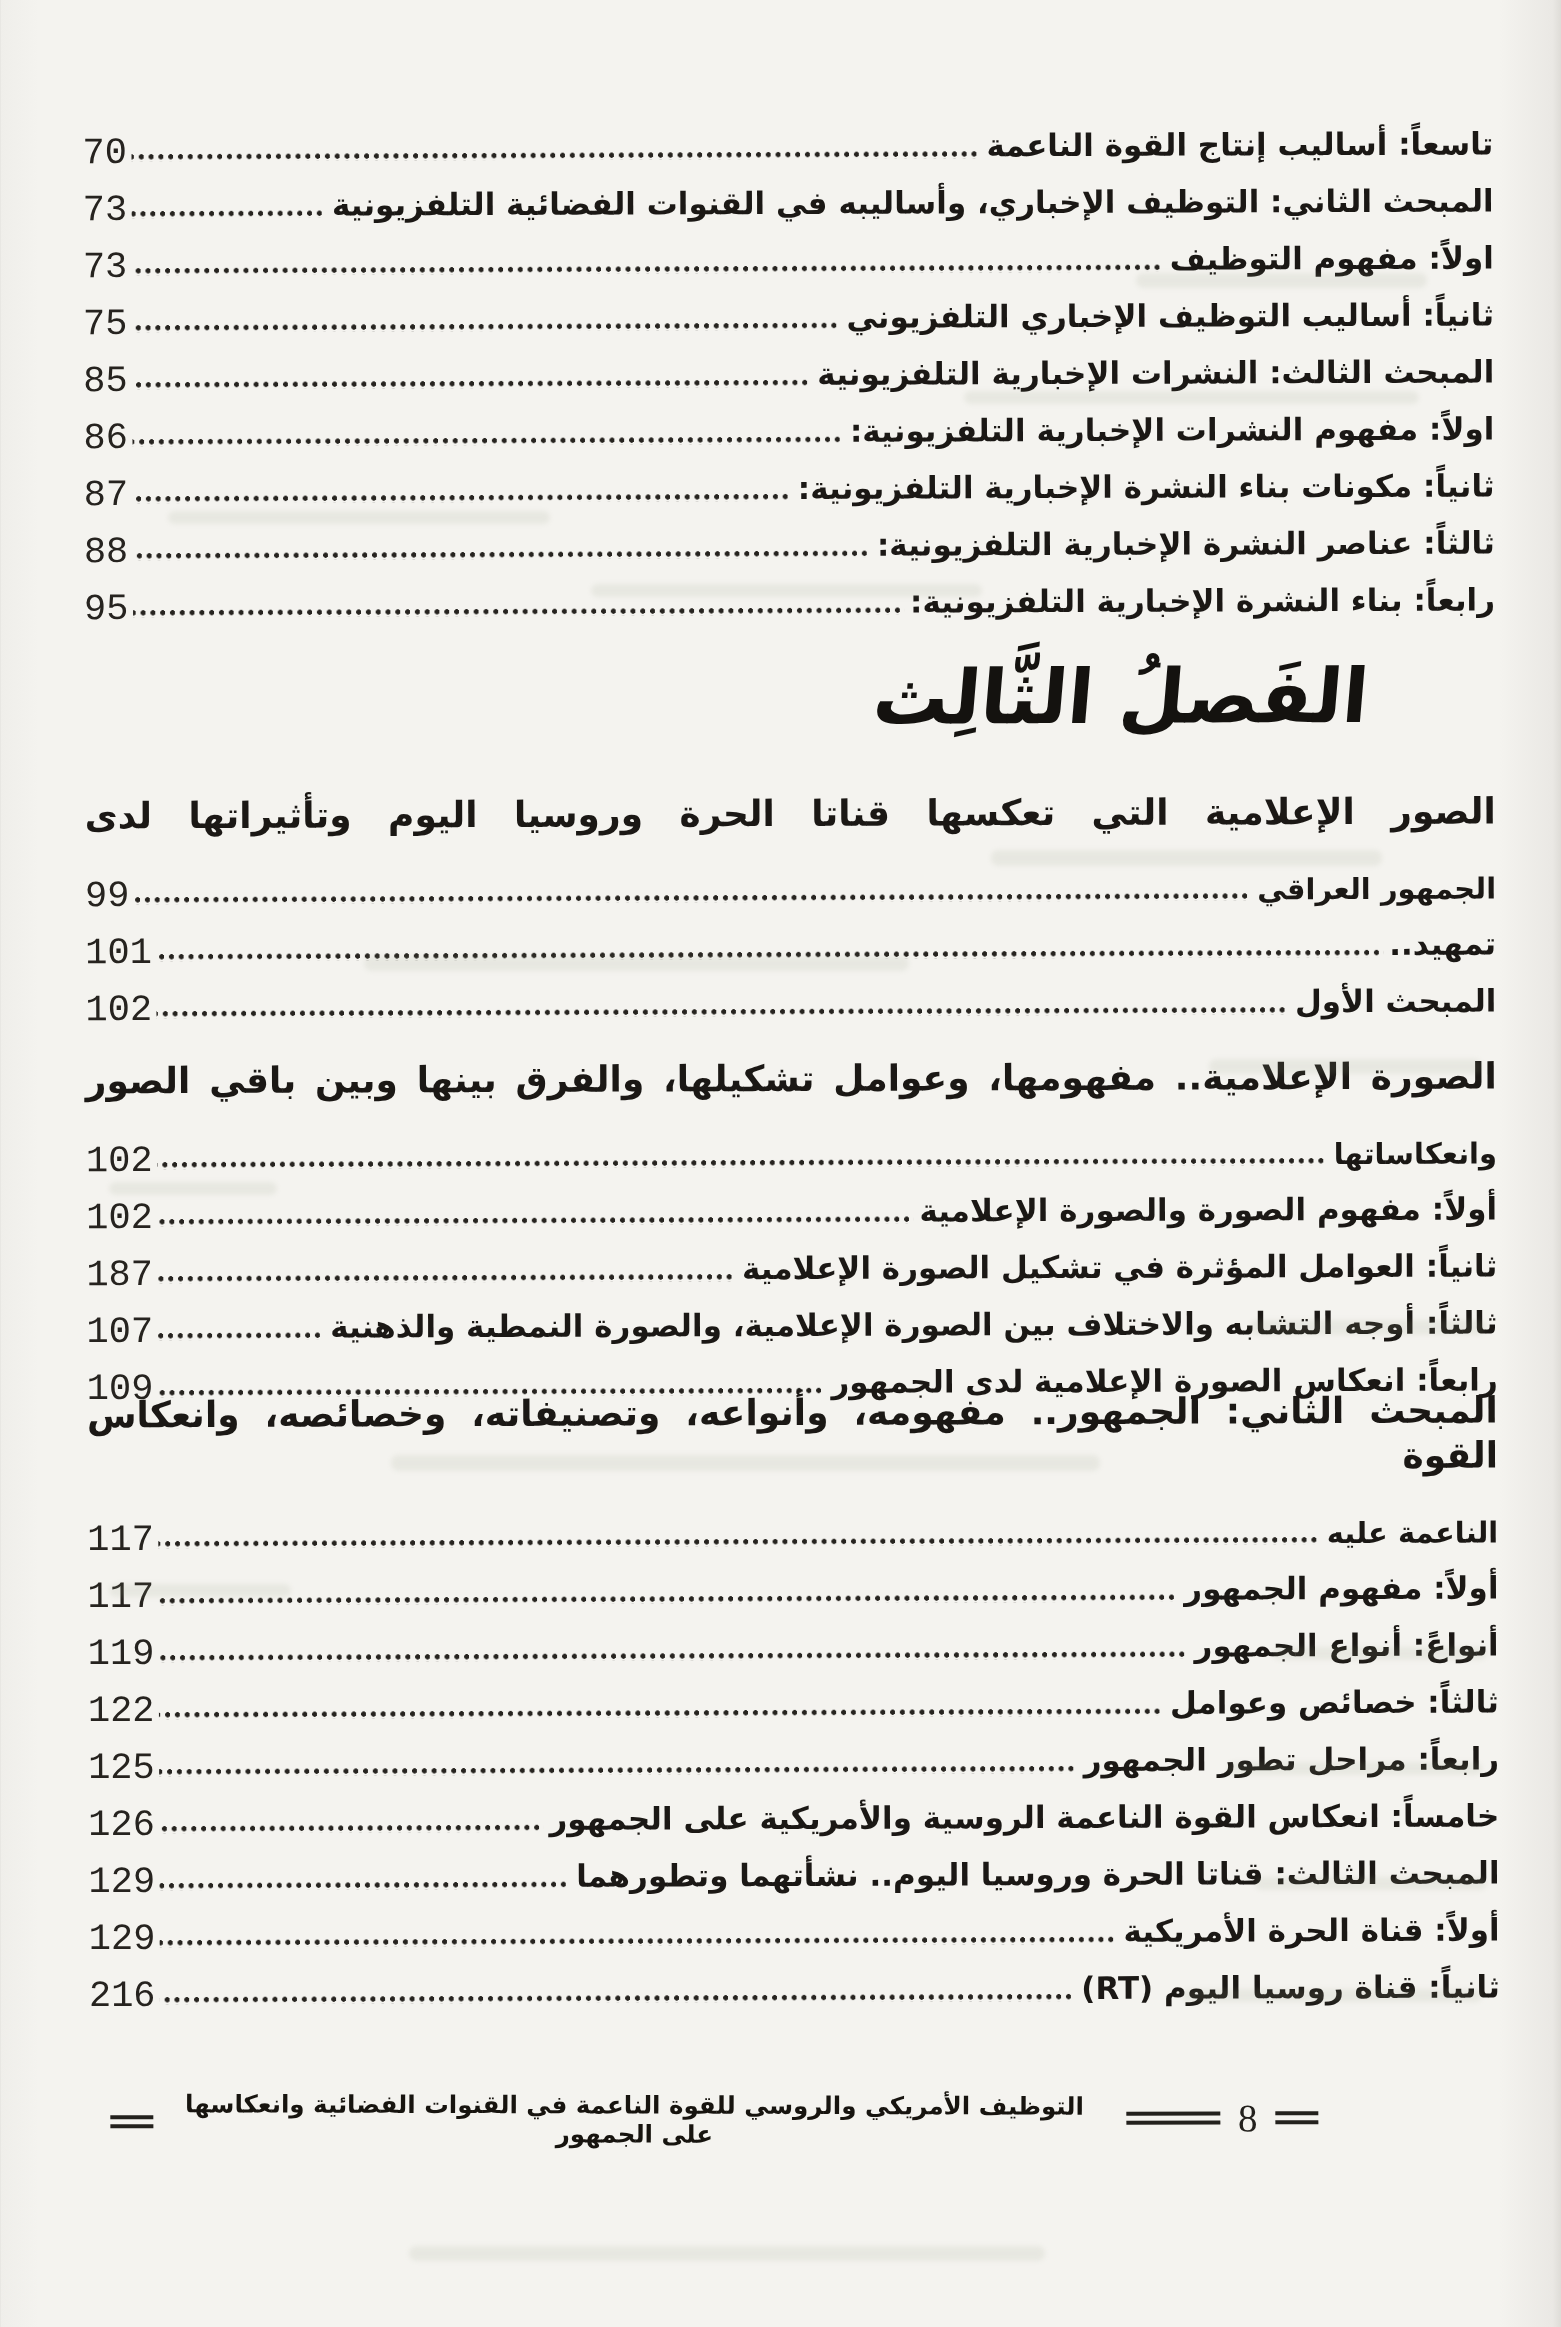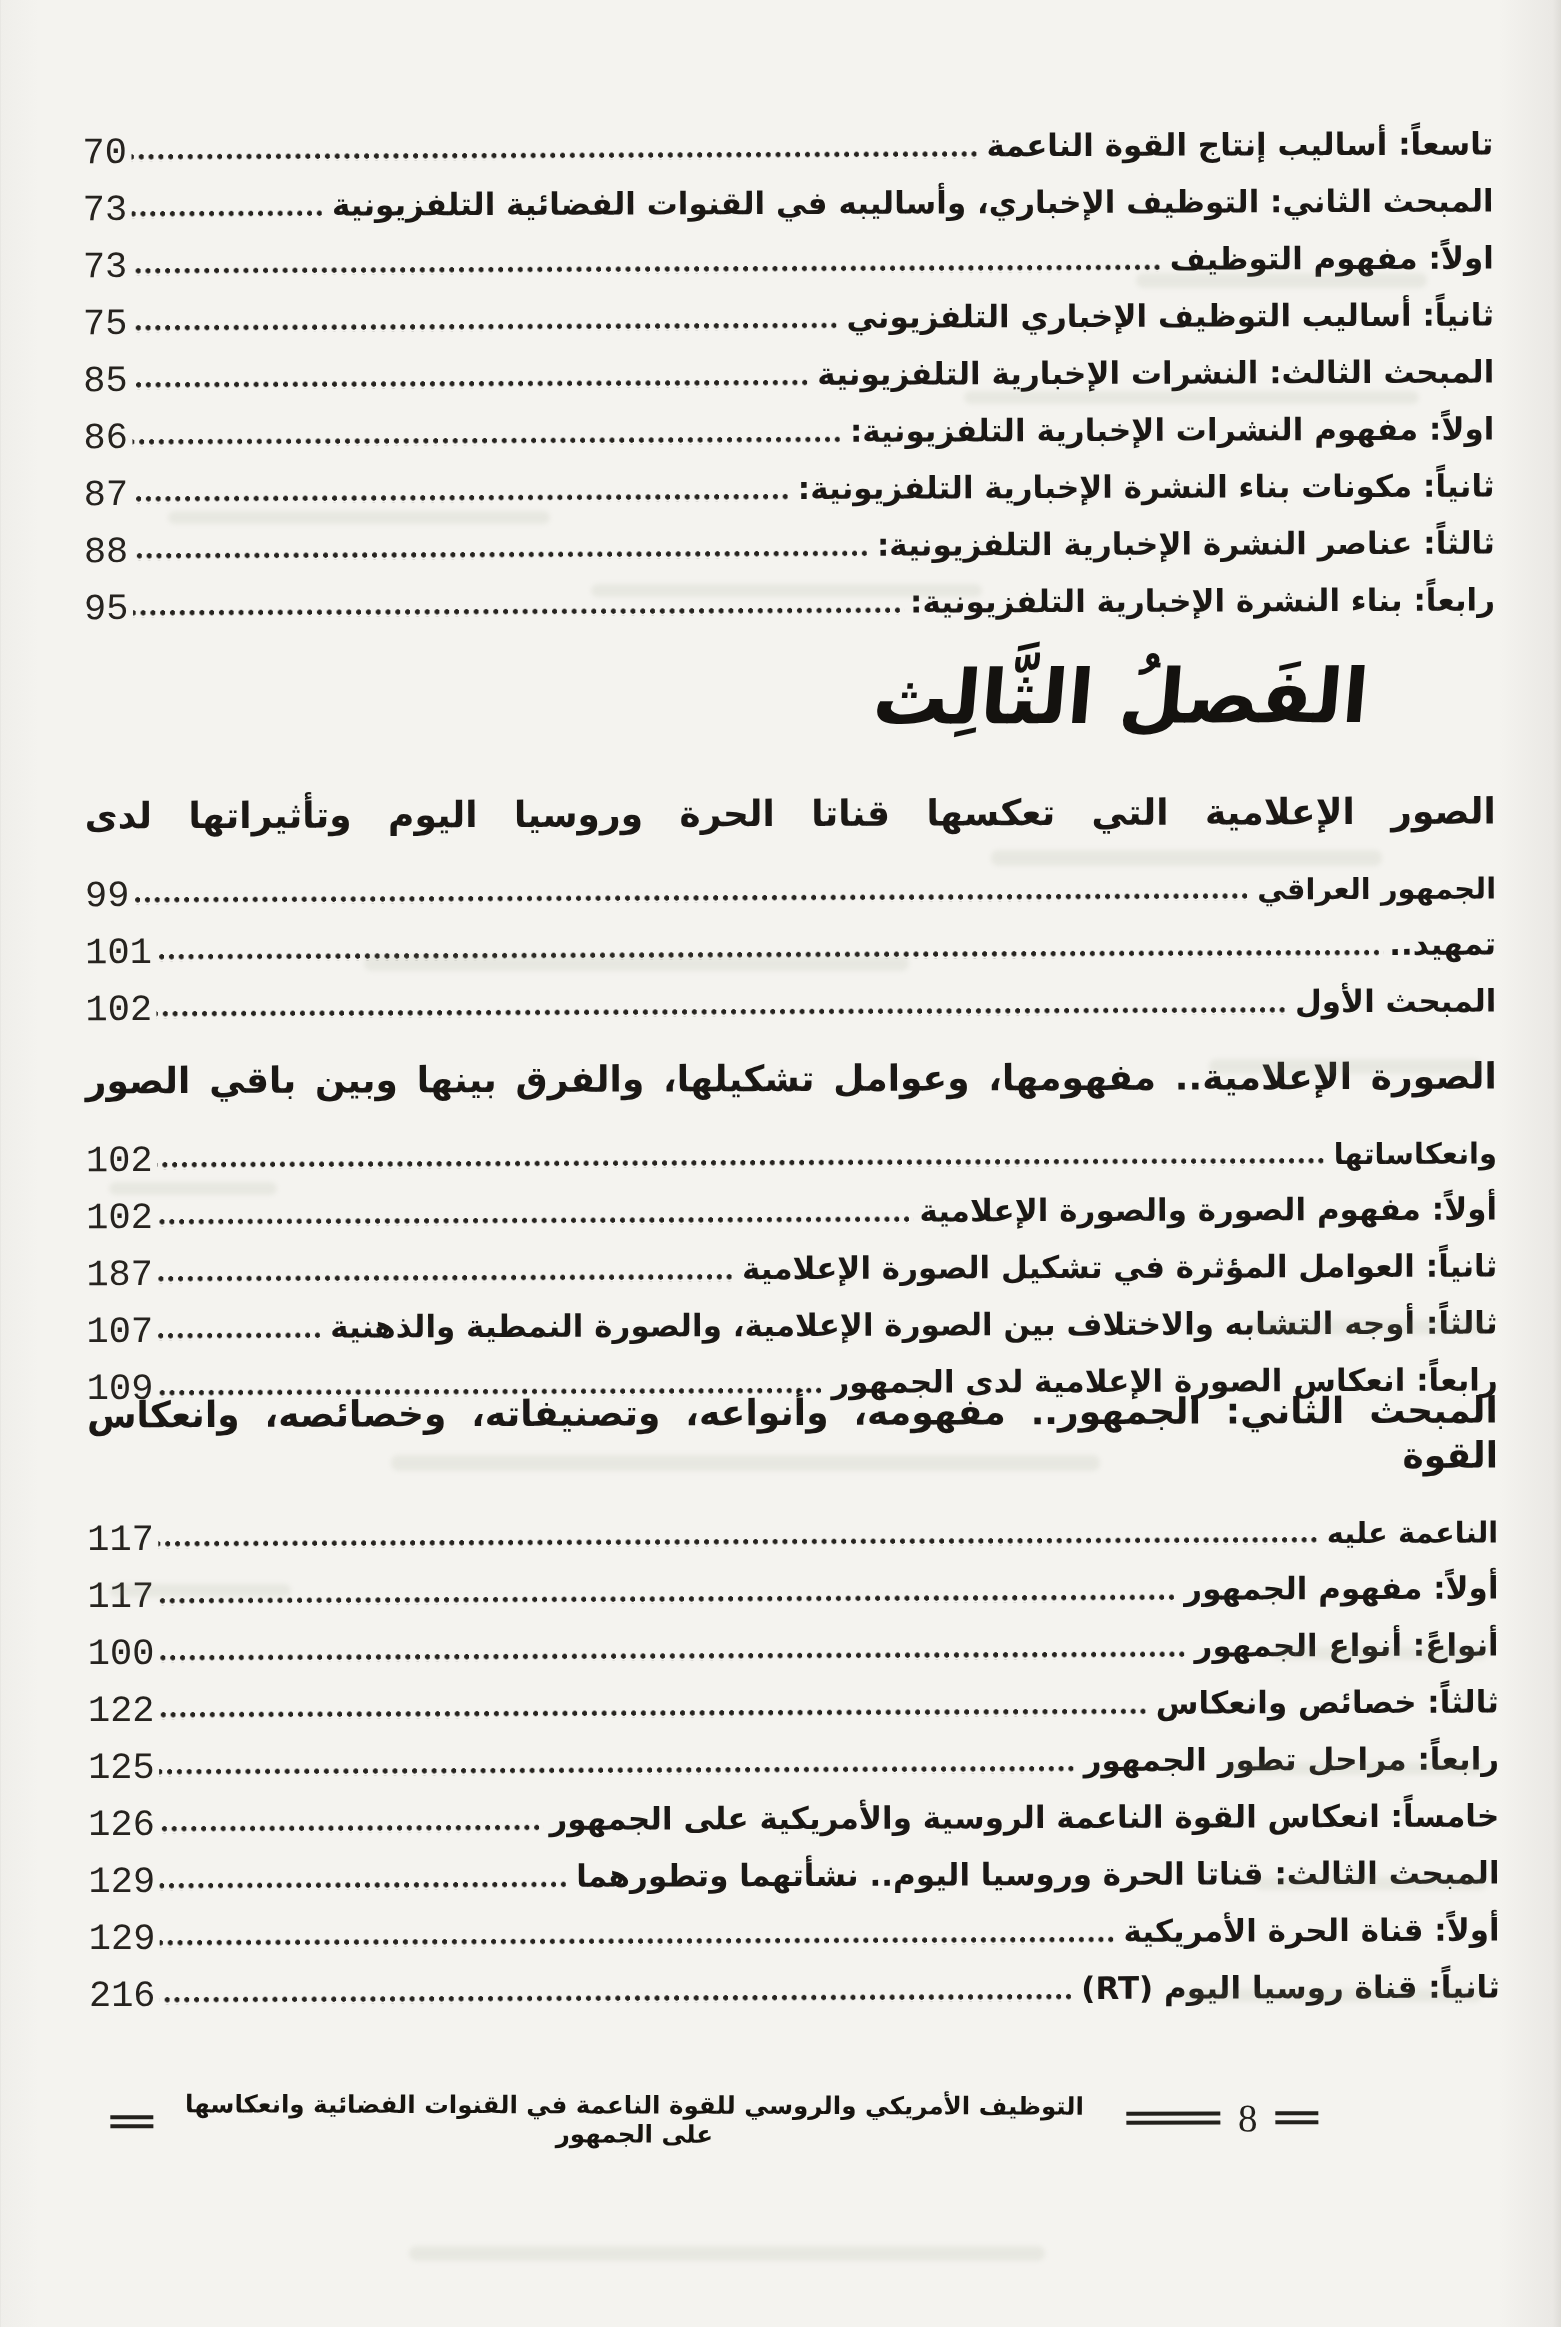--- a/index.html
+++ b/index.html
@@ -223,24 +223,24 @@
       </div>
 
       <div class="row">
         <span class="t">أولاً: مفهوم الجمهور</span>
         <span class="dots"></span>
         <span class="n">117</span>
       </div>
       <div class="row">
         <span class="t">أنواعً: أنواع الجمهور</span>
         <span class="dots"></span>
-        <span class="n">100</span>
-      </div>
-      <div class="row">
-        <span class="t">ثالثاً: خصائص وانعكاس</span>
+        <span class="n">119</span>
+      </div>
+      <div class="row">
+        <span class="t">ثالثاً: خصائص وعوامل</span>
         <span class="dots"></span>
         <span class="n">122</span>
       </div>
       <div class="row">
         <span class="t">رابعاً: مراحل تطور الجمهور</span>
         <span class="dots"></span>
         <span class="n">125</span>
       </div>
       <div class="row">
         <span class="t">خامساً: انعكاس القوة الناعمة الروسية والأمريكية على الجمهور</span>

